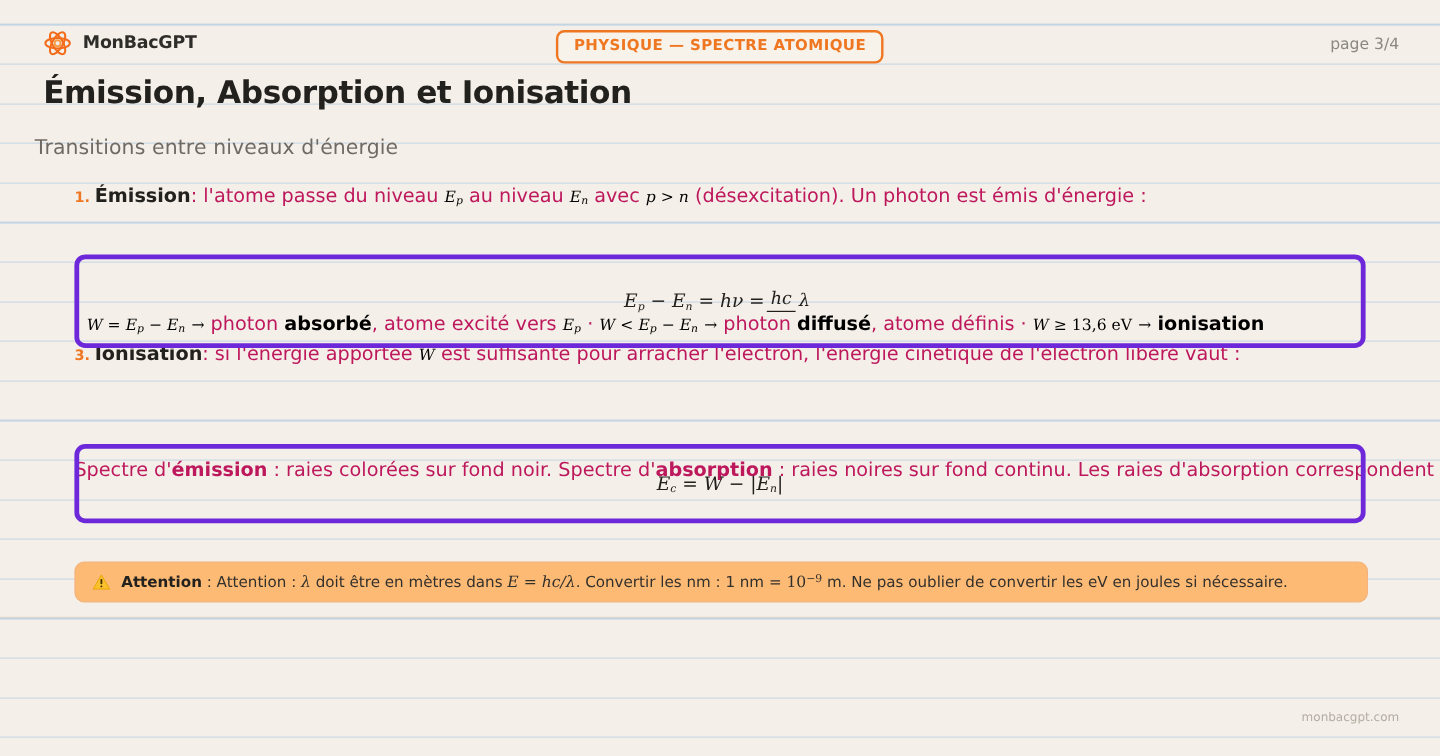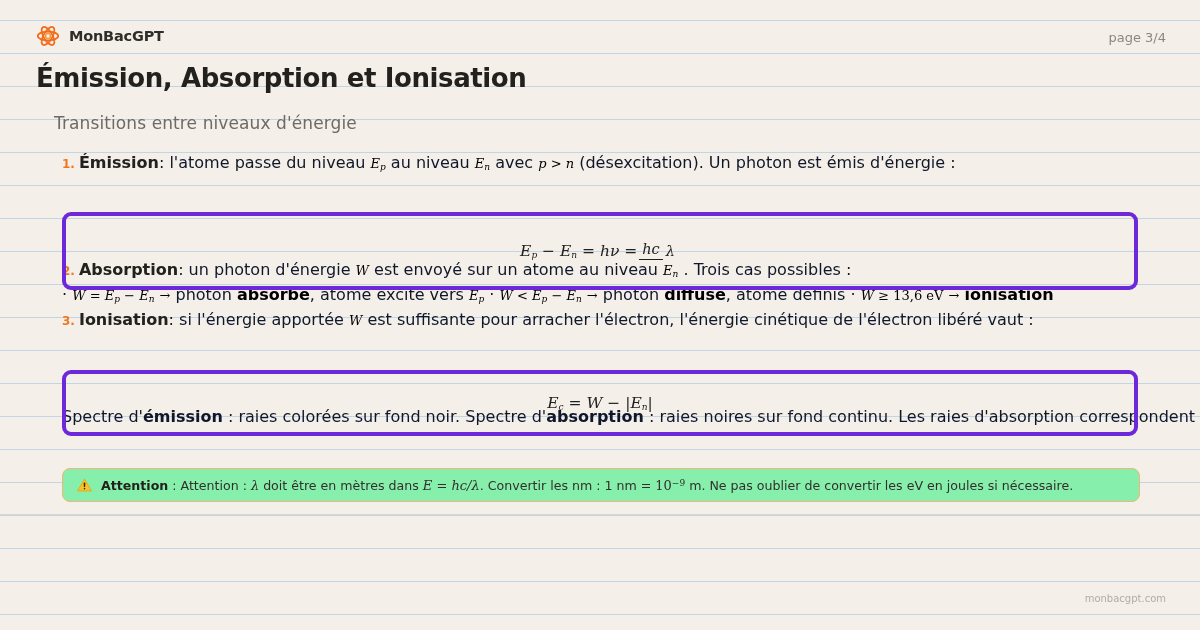--- a/index.html
+++ b/index.html
@@ -99,21 +99,21 @@
     left: 36px;
     top: 64px;
     font-size: 26px;
     font-weight: 700;
     color: #23211e;
     letter-spacing: -0.4px;
     line-height: 1.1;
   }
   .h2 {
     position: absolute;
-    left: 54px;
+    left: 29px;
     top: 113px;
     font-size: 17px;
     font-weight: 400;
     color: #6f6a64;
     letter-spacing: 0.1px;
   }
 
   
   .block {
     position: absolute;
@@ -134,21 +134,21 @@
   }
   .bohr b { font-weight: 700; }
 
   .num {
     color: #ef7722;
     font-weight: 700;
     margin-right: 4px;
     font-size: 12px;
   }
   .kw { font-weight: 700; color: #23211e; }
-  .txt { color: #0f172a; }
+  .txt { color: #be185d; }
 
   
   .m {
     font-family: "DejaVu Serif", serif;
     font-style: italic;
     font-size: 13px;
   }
   .mr {
     font-family: "DejaVu Serif", serif;
     font-style: normal;
@@ -216,21 +216,21 @@
   
   .warn-box {
     position: absolute;
     left: 62px;
     top: 468px;
     width: 1078px;
     height: 34px;
     box-sizing: border-box;
     border: 1.6px solid #f3b37a;
     border-radius: 8px;
-    background: #86efac;
+    background: #fdba74;
     display: flex;
     align-items: center;
     padding: 0 14px;
   }
   .warn-icon {
     width: 15px; height: 14px;
     margin-right: 9px;
     flex: 0 0 auto;
     display: block;
   }
@@ -278,43 +278,39 @@
           <g fill="none" stroke="#f26c1a" stroke-width="1.7">
             <ellipse cx="12" cy="12" rx="10.2" ry="4.4"></ellipse>
             <ellipse cx="12" cy="12" rx="10.2" ry="4.4" transform="rotate(60 12 12)"></ellipse>
             <ellipse cx="12" cy="12" rx="10.2" ry="4.4" transform="rotate(120 12 12)"></ellipse>
           </g>
           <circle cx="12" cy="12" r="2.5" fill="none" stroke="#f59c47" stroke-width="1.6"></circle>
         </svg>
         <span class="brand-name">MonBacGPT</span>
       </div>
 
+      <div class="chip">PHYSIQUE — SPECTRE ATOMIQUE</div>
 
       <div class="pagenum">page 3/4</div>
     </div>
 
     <div class="h1">Émission, Absorption et Ionisation</div>
     <div class="h2">Transitions entre niveaux d'énergie</div>
 
     <div class="block">
 
 
       <div class="row">
         <span class="nowrap">
           <span class="num">1.</span><span class="kw">Émission</span><span class="txt">: l'atome passe du niveau </span><span class="m">E<sub class="ms">p</sub></span><span class="txt"> au niveau </span><span class="m">E<sub class="ms">n</sub></span><span class="txt"> avec </span><span class="m">p &gt; n</span><span class="txt"> (désexcitation). Un photon est émis d'énergie :</span>
         </span>
       </div>
 
       <div style="height:82px"></div>
 
-      <div class="row">
-        <span class="nowrap">
-          <span class="num">2.</span><span class="kw">Absorption</span><span class="txt">: un photon d'énergie </span><span class="m">W</span><span class="txt"> est envoyé sur un atome au niveau </span><span class="m">E<sub class="ms">n</sub></span><span class="txt"> . Trois cas possibles :</span>
-        </span>
-      </div>
 
       <div class="row">
         <span class="nowrap">
           <span class="txt">·</span>
           <span class="m">W = E<sub class="ms">p</sub> − E<sub class="ms">n</sub></span>
           <span class="mr">→</span><span class="txt"> photon </span><b>absorbé</b><span class="txt">, atome excité vers </span><span class="m">E<sub class="ms">p</sub></span>
           <span class="txt">·</span>
           <span class="m">W &lt; E<sub class="ms">p</sub> − E<sub class="ms">n</sub></span>
           <span class="mr">→</span><span class="txt"> photon </span><b>diffusé</b><span class="txt">, atome définis</span>
           <span class="txt">·</span>

